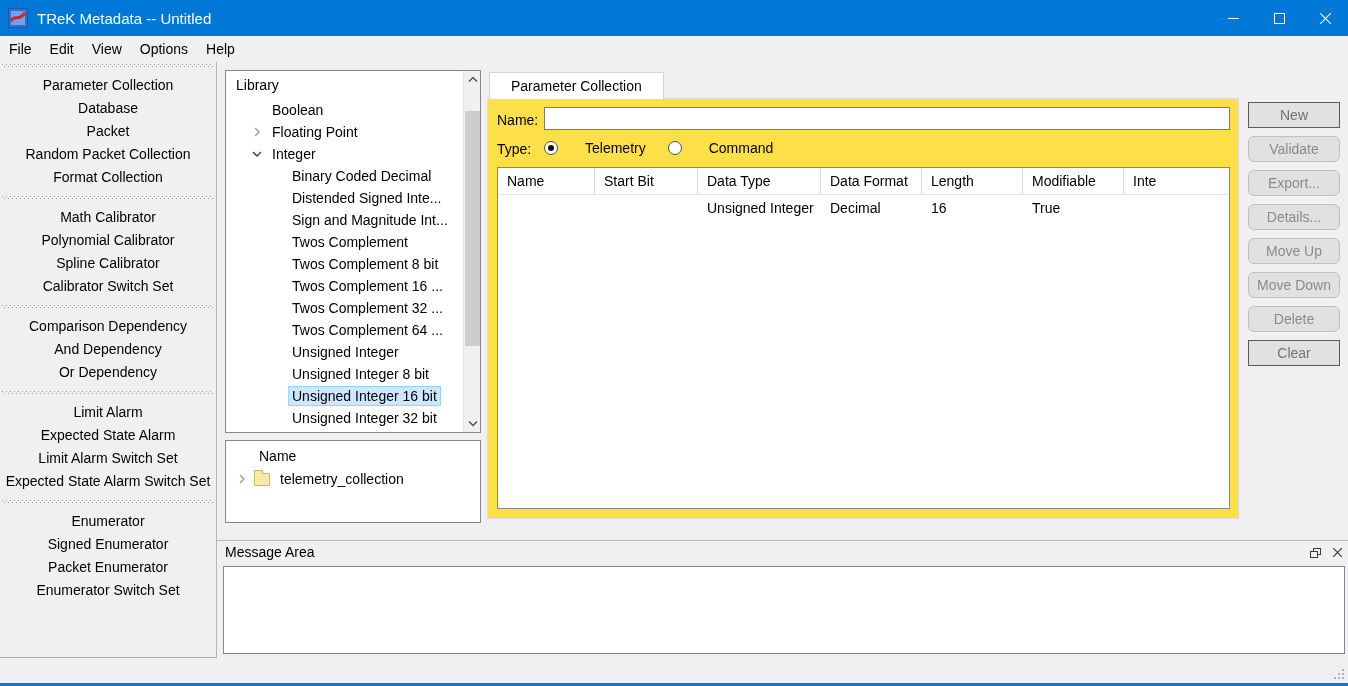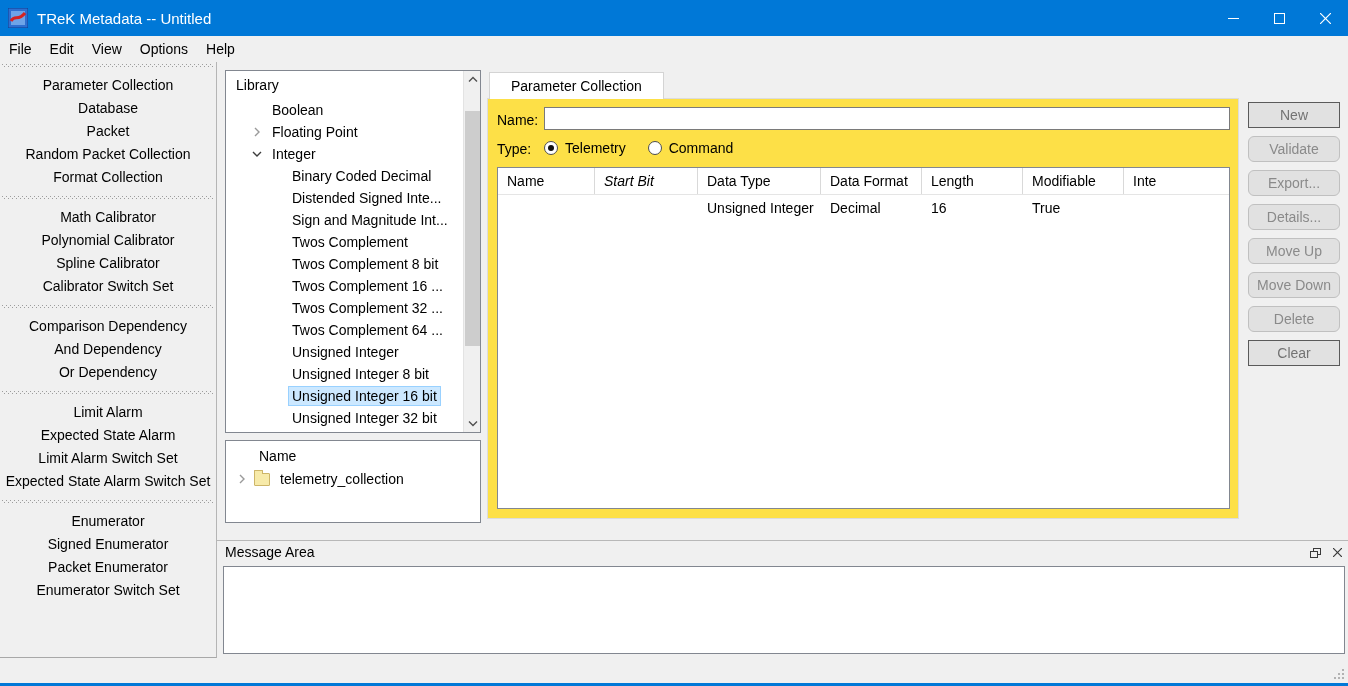--- a/index.html
+++ b/index.html
@@ -50,30 +50,30 @@
 
   
   .tab { position:absolute; left:489px; top:72px; height:27px; background:#fff; border:1px solid #d4d4d4; border-bottom:none; padding:0 21px; line-height:26px; z-index:2; }
   .tab-pane { position:absolute; left:487px; top:98px; width:752px; height:421px; background:#fde047; border:1px solid #dcdcdc; }
 
   .form-label { position:absolute; left:9px; }
   .name-input { position:absolute; left:56px; top:8px; width:686px; height:23px; border:1px solid #7a7a7a; background:#fff; font-family:inherit; font-size:14px; padding:0 4px; outline:none; }
   .radio-row { position:absolute; left:56px; top:39px; height:20px; display:flex; align-items:center; }
   .radio { width:14px; height:14px; border:1px solid #4d4d4d; border-radius:50%; background:#fff; position:relative; margin-right:7px; }
   .radio.checked::after { content:""; position:absolute; left:3px; top:3px; width:6px; height:6px; border-radius:50%; background:#111; }
-  .radio-label { margin-right:22px; }
+  .radio-label { margin-right:22px;margin-left:20px; }
 
   
   .ptable { position:absolute; left:9px; top:68px; width:733px; height:342px; border:1px solid #828790; background:#fff; overflow:hidden; }
   .thead { display:flex; height:27px; border-bottom:1px solid #e5e5e5; }
   .th { display:flex; align-items:center; padding-left:9px; border-right:1px solid #d9d9d9; }
   .th:last-child { border-right:none; flex:1; }
   .tdrow { display:flex; height:25px; }
   .td { display:flex; align-items:center; padding-left:9px; }
-  .c0 { width:97px; } .c1 { width:103px;font-style:italic; } .c2 { width:123px; } .c3 { width:101px; } .c4 { width:101px; } .c5 { width:101px; }
+  .c0 { width:97px; } .c1 { width:103px; } .c2 { width:123px; } .c3 { width:101px; } .c4 { width:101px; } .c5 { width:101px; }
 
   
   .actions { position:absolute; left:1248px; top:102px; width:92px; }
   .abtn { width:92px; height:26px; margin-bottom:8px; background:#e1e1e1; border:1px solid #5a5a5a; font-family:inherit; font-size:14px; color:#737373; display:block; }
   .abtn.disabled { border-color:#c0c0c0; color:#8a8a8a;border-radius:6px; }
 
   
   .dock { position:absolute; left:217px; top:540px; width:1131px; height:118px; background:#f0f0f0; border-top:1px solid #b8b8b8; }
   .dock-title { position:relative; height:23px; line-height:23px; padding-left:8px; }
   .dock-icons { position:absolute; right:6px; top:0; height:23px; display:flex; align-items:center; gap:12px; }

